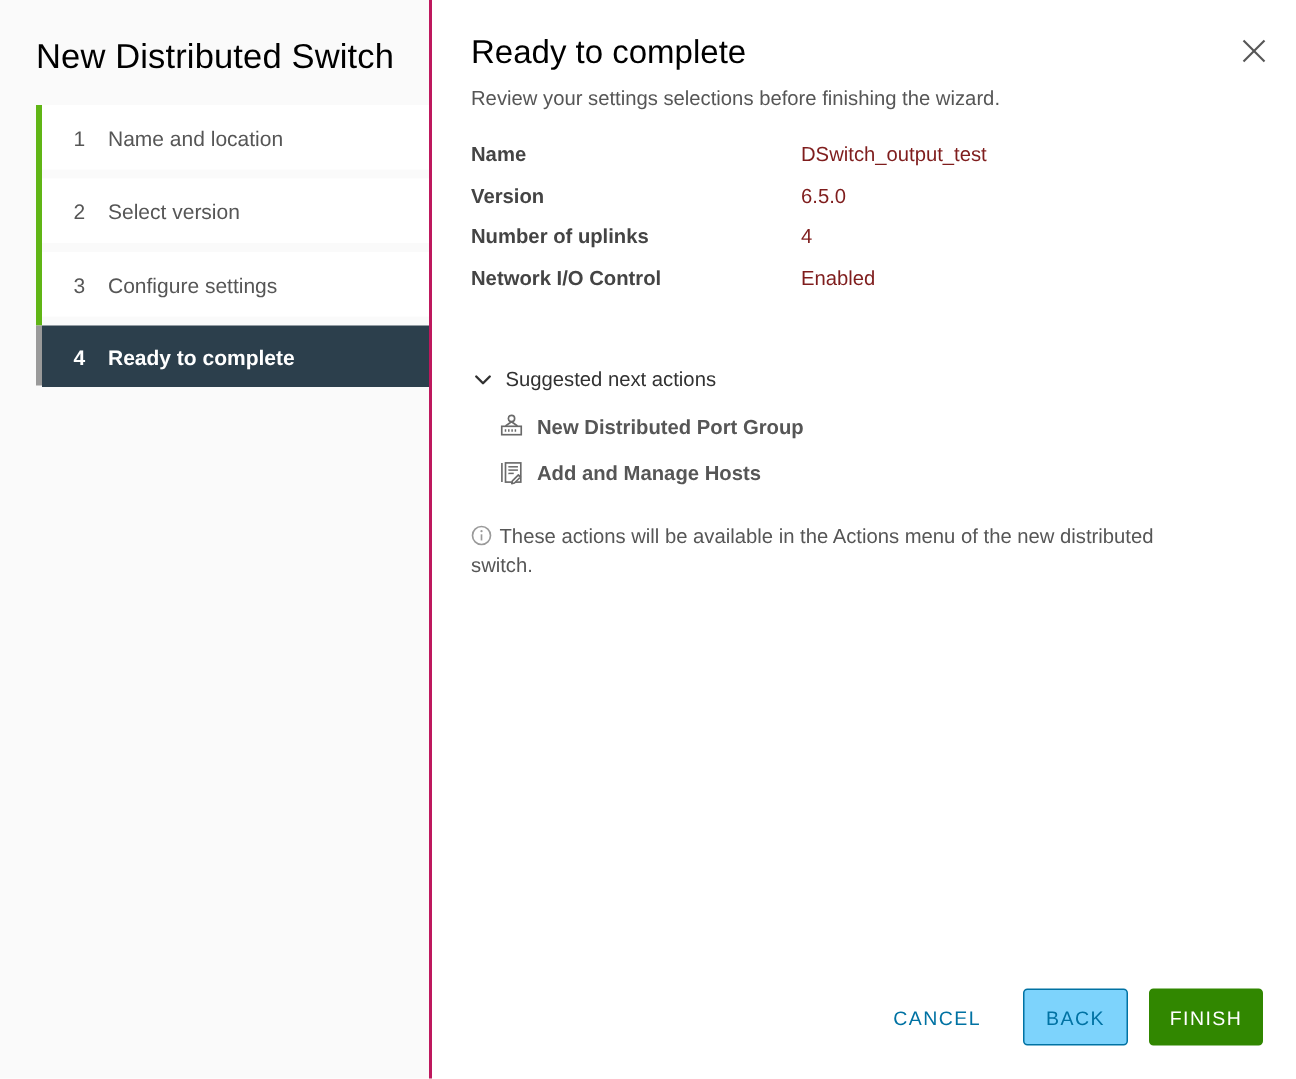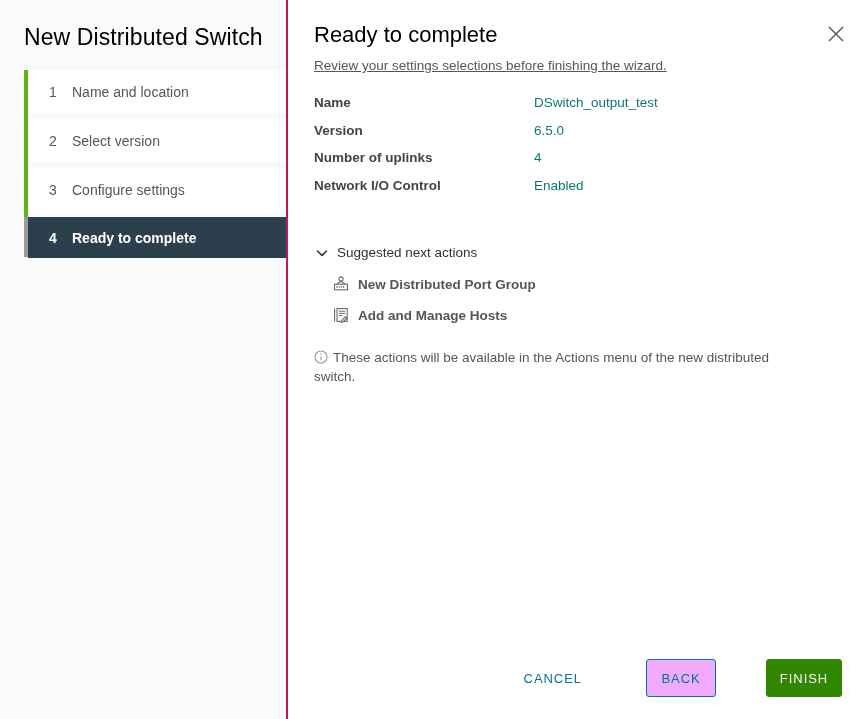--- a/index.html
+++ b/index.html
@@ -110,21 +110,20 @@
     height: 24px;
     cursor: pointer;
   }
   #close-btn svg { display: block; }
   #page-subtitle {
     position: absolute;
     left: 26px;
     top: 58px;
     font-size: 13.5px;
     color: #565656;
-    text-decoration: underline;
   }
 
   
   #summary {
     position: absolute;
     left: 26px;
     top: 95px;
     width: 520px;
   }
   .sum-row {
@@ -132,21 +131,21 @@
     height: 27.5px;
     align-items: flex-start;
     font-size: 13.5px;
   }
   .sum-label {
     width: 220px;
     color: #444444;
     font-weight: bold;
   }
   .sum-value {
-    color: #0f766e;
+    color: #7f1d1d;
   }
 
   
   #actions-header {
     position: absolute;
     left: 26px;
     top: 245px;
     display: flex;
     align-items: flex-start;
     font-size: 13.5px;
@@ -196,21 +195,20 @@
     margin-right: 5px;
   }
 
   
   #footer {
     position: absolute;
     right: 22px;
     bottom: 22px;
     display: flex;
     align-items: center;
-    gap: 36px;
   }
   .btn {
     font-family: "Liberation Sans", sans-serif;
     font-size: 13px;
     letter-spacing: 0.95px;
     border-radius: 3px;
     cursor: pointer;
     box-sizing: border-box;
     display: inline-flex;
     align-items: center;
@@ -219,21 +217,21 @@
   #cancel-btn {
     color: #0072a3;
     background: transparent;
     border: none;
     height: 36px;
     padding: 0 14px;
     margin-right: 14px;
   }
   #back-btn {
     color: #0072a3;
-    background: #f0abfc;
+    background: #7dd3fc;
     border: 1px solid #0072a3;
     height: 38px;
     width: 70px;
     margin-right: 14px;
   }
   #finish-btn {
     color: #ffffff;
     background: #318700;
     border: 1px solid #318700;
     height: 38px;

